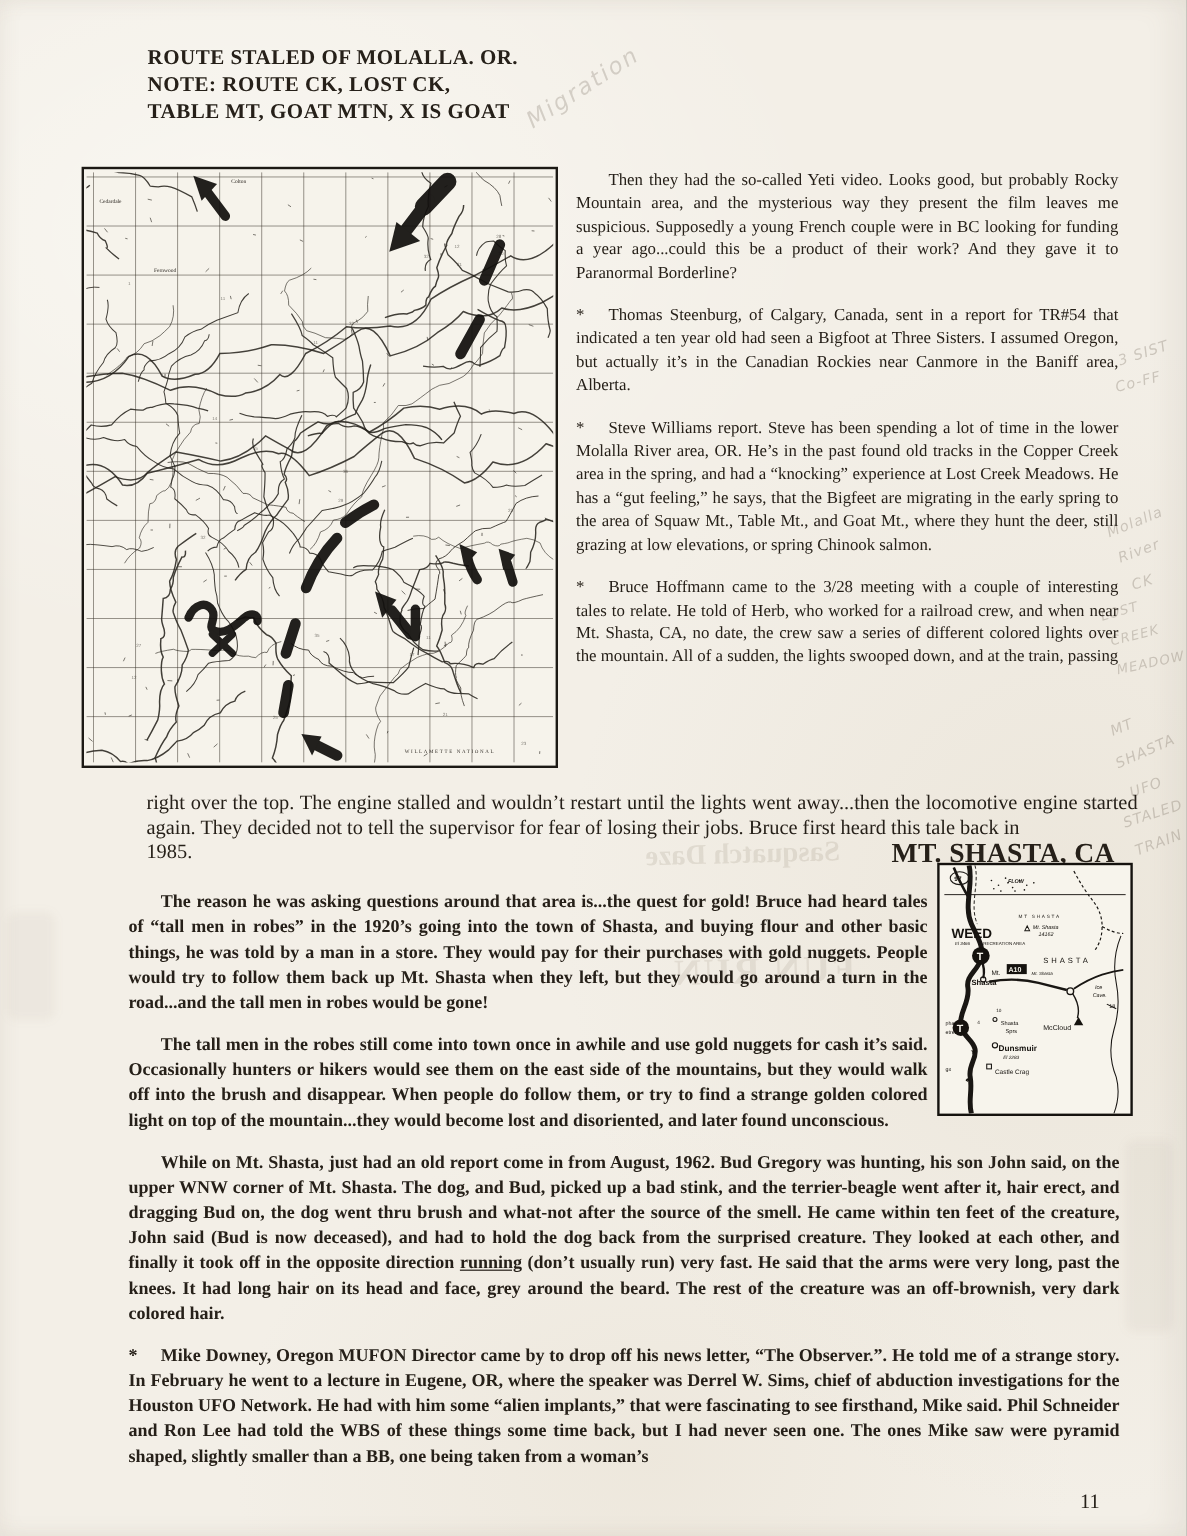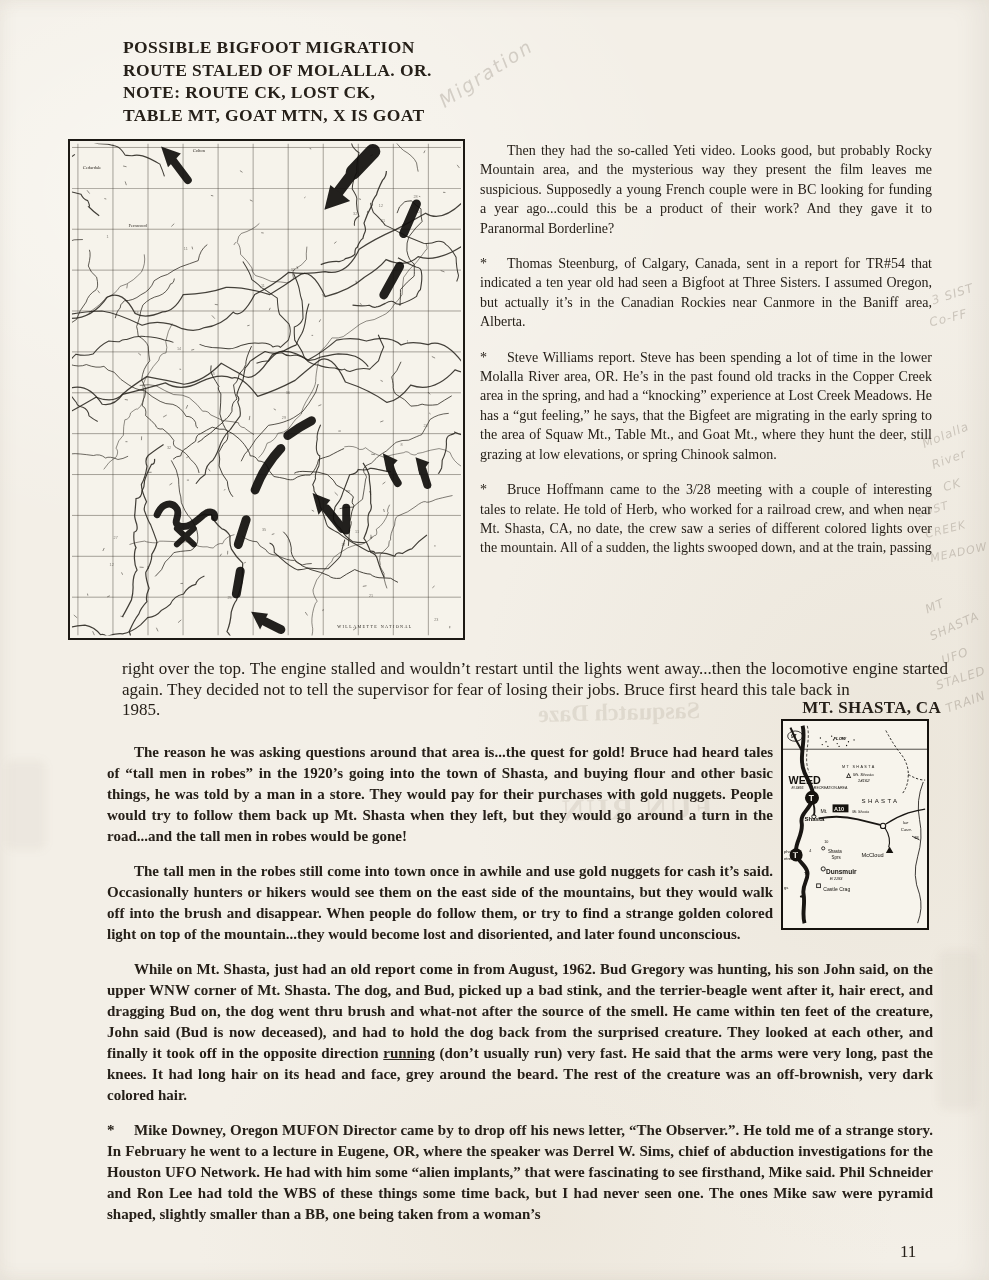--- a/index.html
+++ b/index.html
@@ -24,24 +24,24 @@
   .main-map svg{display:block;width:100%;height:100%;}
   
   .right-col{position:absolute;left:480px;top:141px;width:452px;
     font-size:14px;line-height:19.4px;text-align:justify;}
   .right-col p{margin:0 0 16px 0;}
   .bullet{display:inline-block;width:27px;}
   .indent{text-indent:27px;}
   
   .continuation{position:absolute;left:122px;top:659px;width:826px;
     font-size:17px;line-height:20.5px;text-align:justify;}
-  .shasta-label{position:absolute;left:16px;top:698px;width:925px;text-align:right;
-    font-weight:bold;font-size:17px;letter-spacing:.3px;}
-  
-  .inset-map{position:absolute;left:781px;top:719px;width:148px;height:211px;
+  .shasta-label{position:absolute;left:4px;top:698px;width:925px;text-align:right;
+    font-weight:bold;font-size:23px;letter-spacing:.3px;}
+  
+  .inset-map{position:absolute;left:781px;top:719px;width:163px;height:211px;
     background:#f7f4ec;border:2.5px solid #15120e;box-sizing:border-box;}
   .inset-map svg{display:block;width:100%;height:100%;}
   
   .body-text{position:absolute;left:107px;top:742px;width:826px;
     font-size:15px;line-height:21px;text-align:justify;font-weight:bold;}
   .body-text p{margin:0 0 14px 0;}
   .inset-spacer{float:right;width:160px;height:186px;}
   .u{text-decoration:underline;}
   
   .page-number{position:absolute;left:900px;top:1242px;font-size:17px;}
@@ -73,21 +73,20 @@
 <body>
 
 <div class="page">
 
   <div class="bleed bleed-a">Sasquatch Daze</div>
   <div class="bleed bleed-b">FUN RUN</div>
   <div class="smudge" style="left:6px;top:760px;width:40px;height:90px;"></div>
   <div class="smudge" style="left:938px;top:950px;width:40px;height:160px;"></div>
 
   <div class="doc-header">
-    <div>POSSIBLE BIGFOOT MIGRATION</div>
     <div>ROUTE STALED OF MOLALLA. OR.</div>
     <div>NOTE: ROUTE CK, LOST CK,</div>
     <div>TABLE MT, GOAT MTN, X IS GOAT</div>
   </div>
 
   <div class="mn mn-migration">Migration</div>
   <div class="mn mn1">3 SIST</div>
   <div class="mn mn2">Co-FF</div>
   <div class="mn mn3">Molalla</div>
   <div class="mn mn4">River</div>

